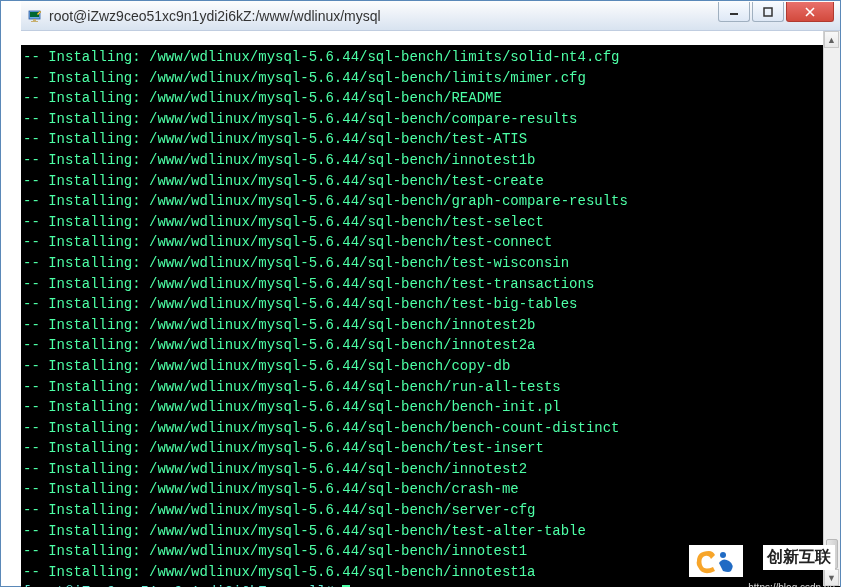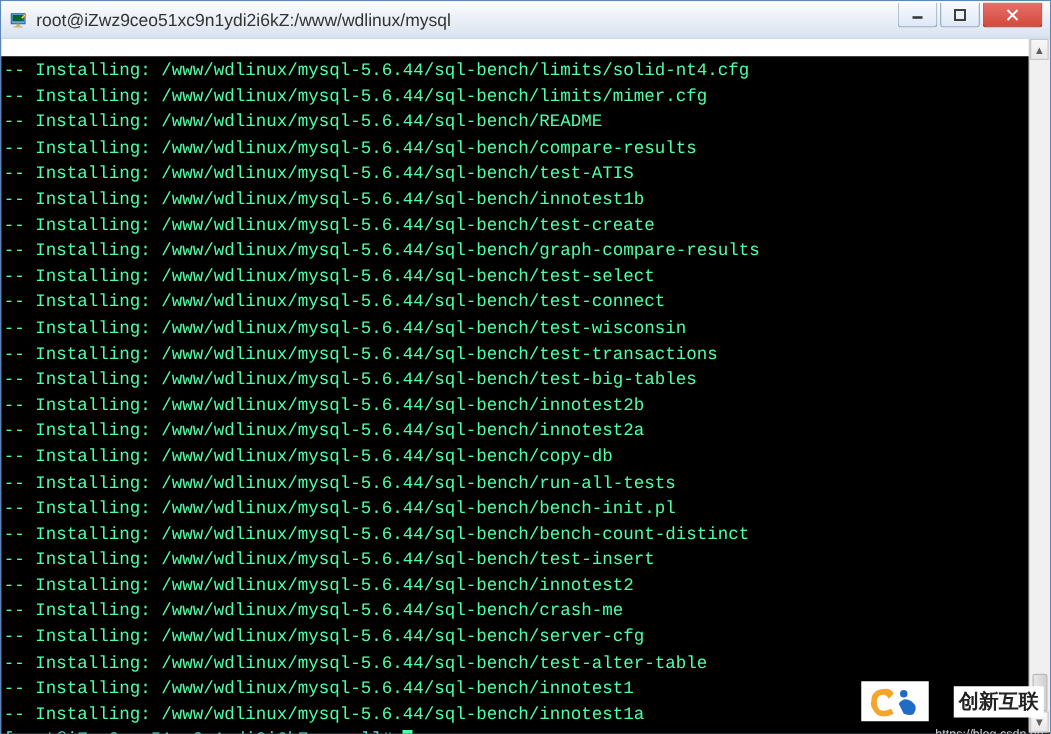--- a/index.html
+++ b/index.html
@@ -12,20 +12,21 @@
   position: relative;
 }
 .window {
   position: absolute;
   top: 0;
   left: 0;
   width: 841px;
   height: 587px;
   background: #fff;
   border: 1px solid #5a88b8;
+  padding-left: 20px;
 }
 .titlebar {
   height: 30px;
   background: linear-gradient(to bottom, #fdfdfd 0%, #eef2f8 40%, #d8e3f0 100%);
   border-bottom: 1px solid #c0cde0;
   display: flex;
   align-items: center;
   position: relative;
 }
 .title-icon {
@@ -133,21 +134,21 @@
   width: 8px;
   height: 15px;
   background: #4dffa6;
   vertical-align: middle;
 }
 .watermark {
   position: absolute;
   right: 6px;
   bottom: 10px;
   display: flex;
-  align-items: center;
+  align-items: flex-start;
   gap: 20px;
   z-index: 100;
 }
 .wm-logo {
   width: 54px;
   height: 32px;
   background: #fff;
   display: flex;
   align-items: center;
   justify-content: center;

